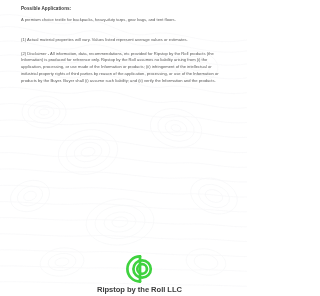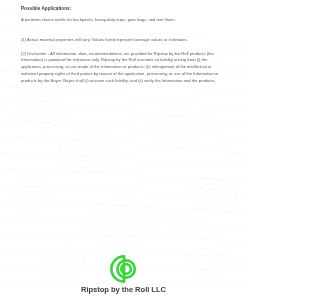--- a/index.html
+++ b/index.html
@@ -70,21 +70,21 @@
   }
 
   .footnote-2 {
     margin-top: 8px;
     line-height: 6.9px;
   }
 
   
   .footer {
     position: absolute;
-    left: 0;
+    left: 16px;
     bottom: 2px;
     width: 247px;
     display: flex;
     flex-direction: column;
     align-items: center;
   }
 
   .logo-mark {
     display: block;
     width: 30px;

